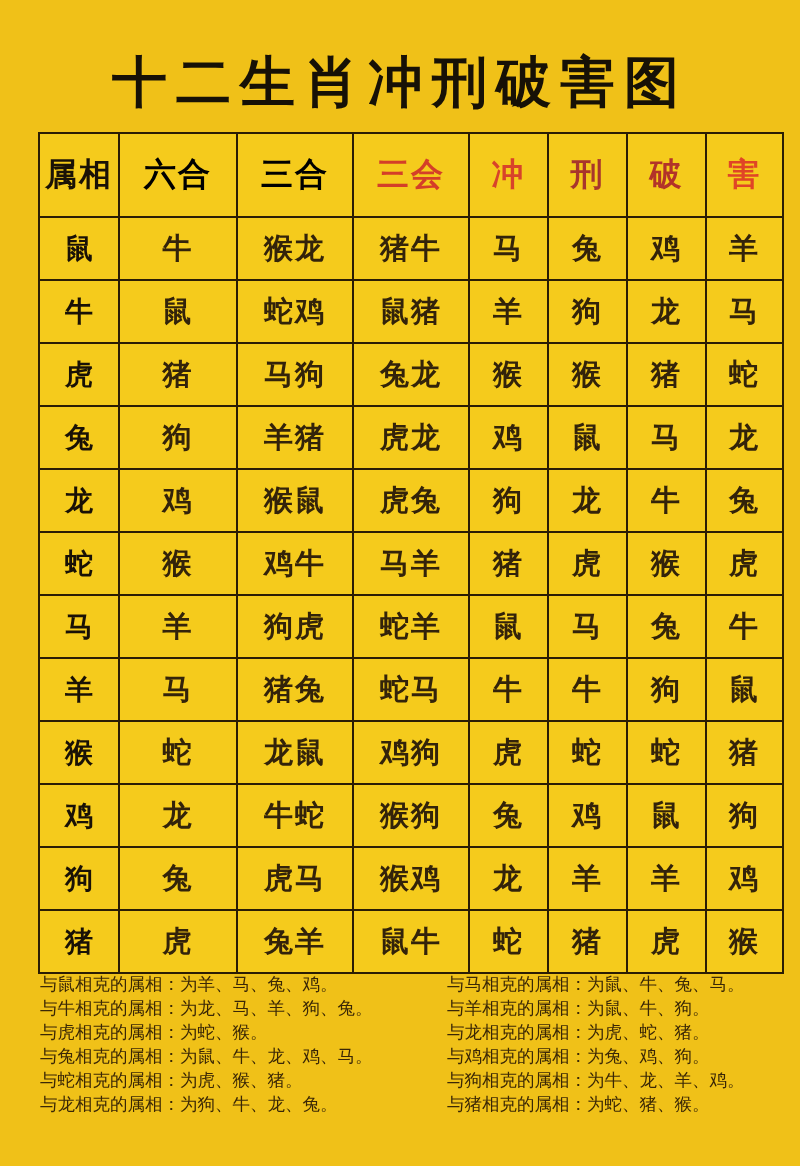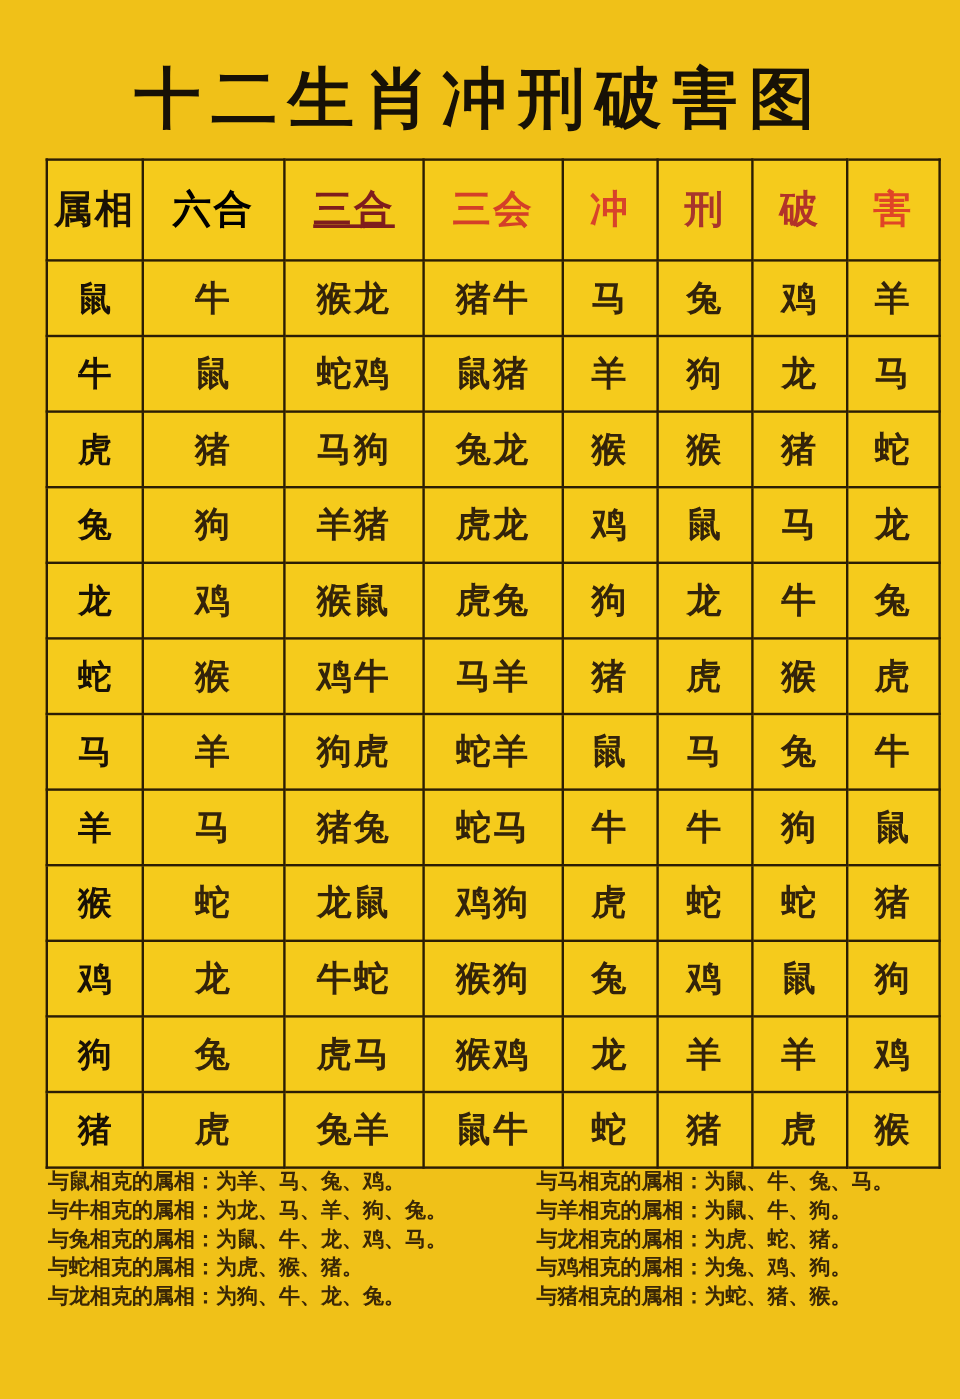--- a/index.html
+++ b/index.html
@@ -38,21 +38,21 @@
   }
   .zodiac-table td{
     height:61px;font-size:29px;font-weight:600;color:#33230a;
     letter-spacing:2px;
   }
   .zodiac-table td.sign{
     font-weight:bold;color:#191106;font-size:28px;letter-spacing:0;
   }
   .notes-col{
     position:absolute;top:972px;
-    font-size:17.5px;font-weight:bold;color:#3a2706;
+    font-size:17.5px;font-weight:normal;color:#3a2706;
     line-height:24px;white-space:nowrap;
   }
   .notes-left{left:40px;}
   .notes-right{left:447px;}
   .note-line{height:24px;}
 </style>
 </head>
 <body>
 
 <div class="page-title">十二生肖冲刑破害图</div>
@@ -65,21 +65,21 @@
       <col class="c3">
     <col class="c4">
       <col class="c5">
       <col class="c6">
       <col class="c7">
   </colgroup>
   <thead>
     <tr>
         <th style="color: rgb(26, 18, 6);">属相</th>
         <th style="color: #000000;">六合</th>
-        <th style="color: #7f1d1d; text-decoration: underline;">三合</th>
+        <th style="color: #000000;">三合</th>
         <th style="color: rgb(212, 63, 40);">三会</th>
         <th style="color: rgb(216, 67, 42);">冲</th>
         <th style="color: rgb(168, 53, 44);">刑</th>
         <th style="color: rgb(178, 51, 41);">破</th>
         <th style="color: rgb(224, 69, 38);">害</th>
       </tr>
   </thead>
   <tbody>
       <tr>
         <td class="sign">鼠</td>
@@ -200,23 +200,25 @@
         <td>猪</td>
         <td>虎</td>
         <td>猴</td>
       </tr>
     </tbody>
 </table>
 
 <div class="notes-col notes-left">
     <div class="note-line">与鼠相克的属相：为羊、马、兔、鸡。</div>
     <div class="note-line">与牛相克的属相：为龙、马、羊、狗、兔。</div>
+    <div class="note-line">与虎相克的属相：为蛇、猴。</div>
     <div class="note-line">与兔相克的属相：为鼠、牛、龙、鸡、马。</div>
     <div class="note-line">与蛇相克的属相：为虎、猴、猪。</div>
     <div class="note-line">与龙相克的属相：为狗、牛、龙、兔。</div>
   </div>
 <div class="notes-col notes-right">
     <div class="note-line">与马相克的属相：为鼠、牛、兔、马。</div>
     <div class="note-line">与羊相克的属相：为鼠、牛、狗。</div>
     <div class="note-line">与龙相克的属相：为虎、蛇、猪。</div>
     <div class="note-line">与鸡相克的属相：为兔、鸡、狗。</div>
+    <div class="note-line">与狗相克的属相：为牛、龙、羊、鸡。</div>
     <div class="note-line">与猪相克的属相：为蛇、猪、猴。</div>
   </div>
 
 </body></html>

